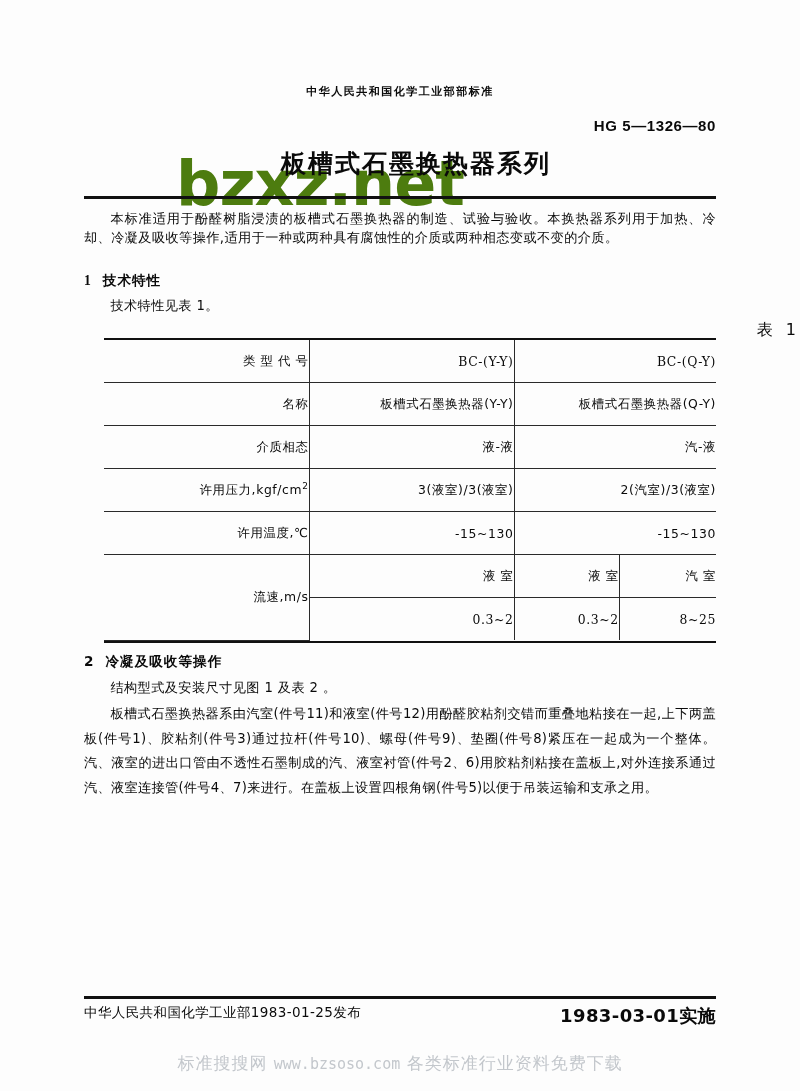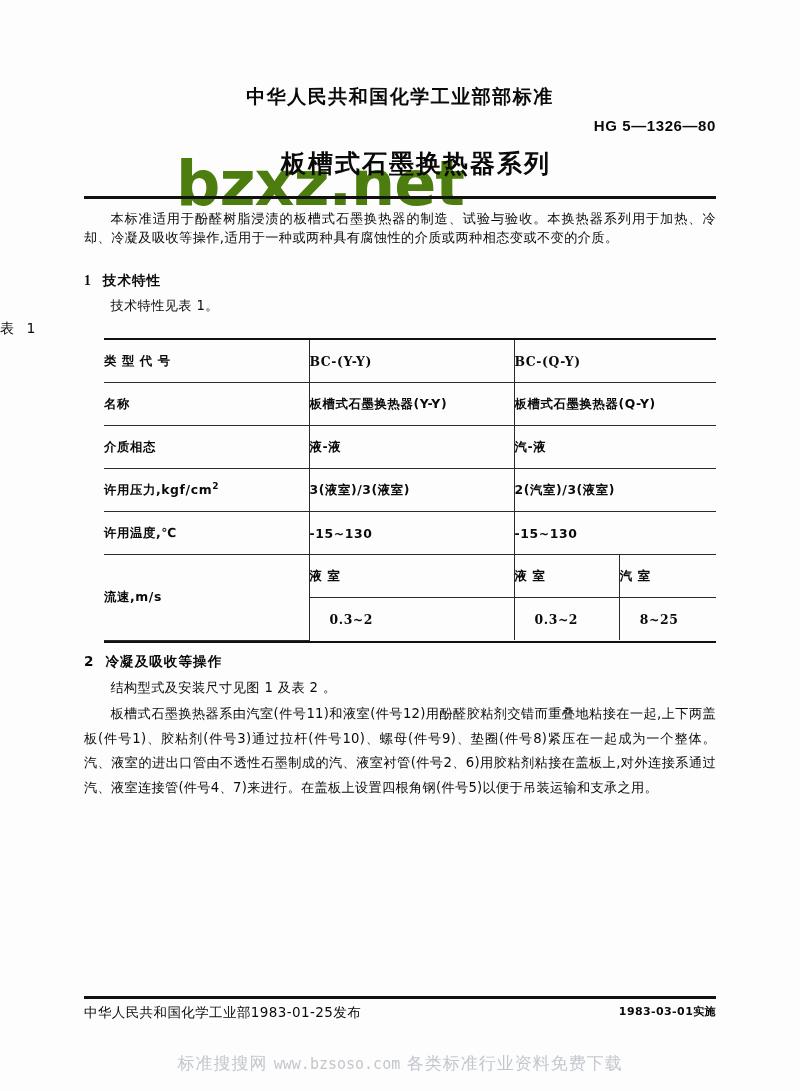--- a/index.html
+++ b/index.html
@@ -60,21 +60,21 @@
     position: absolute;
     left: 0; top: 0; right: 0; bottom: 0;
     z-index: 2;
   }
 
   .org-line {
     position: absolute;
     left: 0; right: 0;
     top: 84px;
     text-align: center;
-    font-size: 19px;
+    font-size: 11px;
     font-weight: bold;
     letter-spacing: 1.5px;
   }
 
   .std-no {
     position: absolute;
     right: 84px;
     top: 117px;
     font-family: Liberation Sans, sans-serif;
     font-size: 15px;
@@ -131,46 +131,45 @@
     top: 297px;
     font-size: 13.2px;
     text-indent: 2em;
     letter-spacing: 0.4px;
   }
 
   .table-caption {
     position: absolute;
     left: 0; right: 0;
     top: 320px;
-    text-align: left;
-    font-size: 14px;
+    text-align: right;
+    font-size: 16px;
     letter-spacing: 4px;
   }
 
   
   .tbl-wrap {
     position: absolute;
     left: 104px;
     top: 338px;
     width: 612px;
   }
   table.spec {
     width: 100%;
     border-collapse: collapse;
     font-size: 12.4px;
     table-layout: fixed;
   }
   table.spec td {
-    text-align: left;
+    text-align: right;
     vertical-align: middle;
     padding: 0;
     height: 42px;
     border-bottom: 1px solid #2a2a2a;
     letter-spacing: 0.6px;
-    font-weight: bold;
   }
   table.spec tr:last-child td { border-bottom: none; padding-left: 20px; }
   .tbl-wrap { border-top: 2.5px solid #111; border-bottom: 2.5px solid #111; }
 
   td.vsep-l { border-left: 1px solid #2a2a2a; }
   td.nb { border-bottom: none; }
   .lbl { letter-spacing: 3px; }
   .sup { font-size: 9px; vertical-align: super; }
   .mono { font-family: "DejaVu Serif", "Liberation Serif", serif; }
 
@@ -211,21 +210,21 @@
     top: 1004px;
     font-size: 13.5px;
     font-weight: normal;
     letter-spacing: 0.4px;
     white-space: nowrap;
   }
   .foot-right {
     position: absolute;
     right: 84px;
     top: 1004px;
-    font-size: 11px;
+    font-size: 18px;
     font-weight: bold;
     letter-spacing: 0.4px;
     white-space: nowrap;
   }
 </style>
 </head>
 <body>
 
 <div class="page">
 

